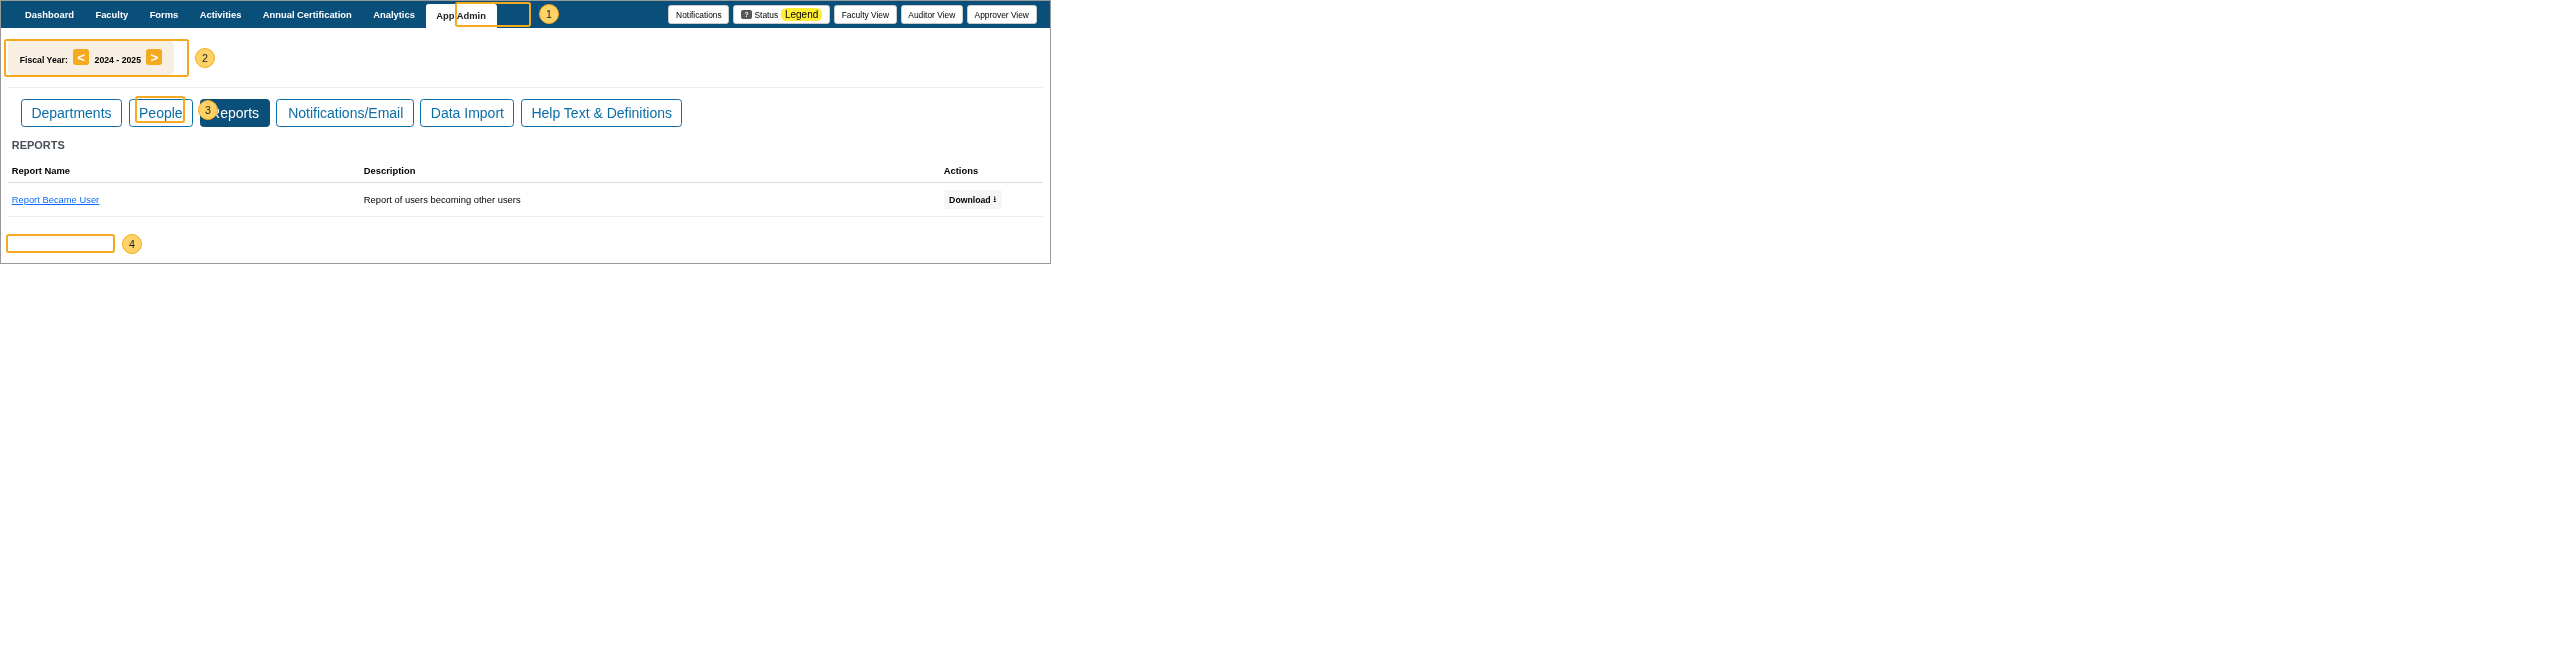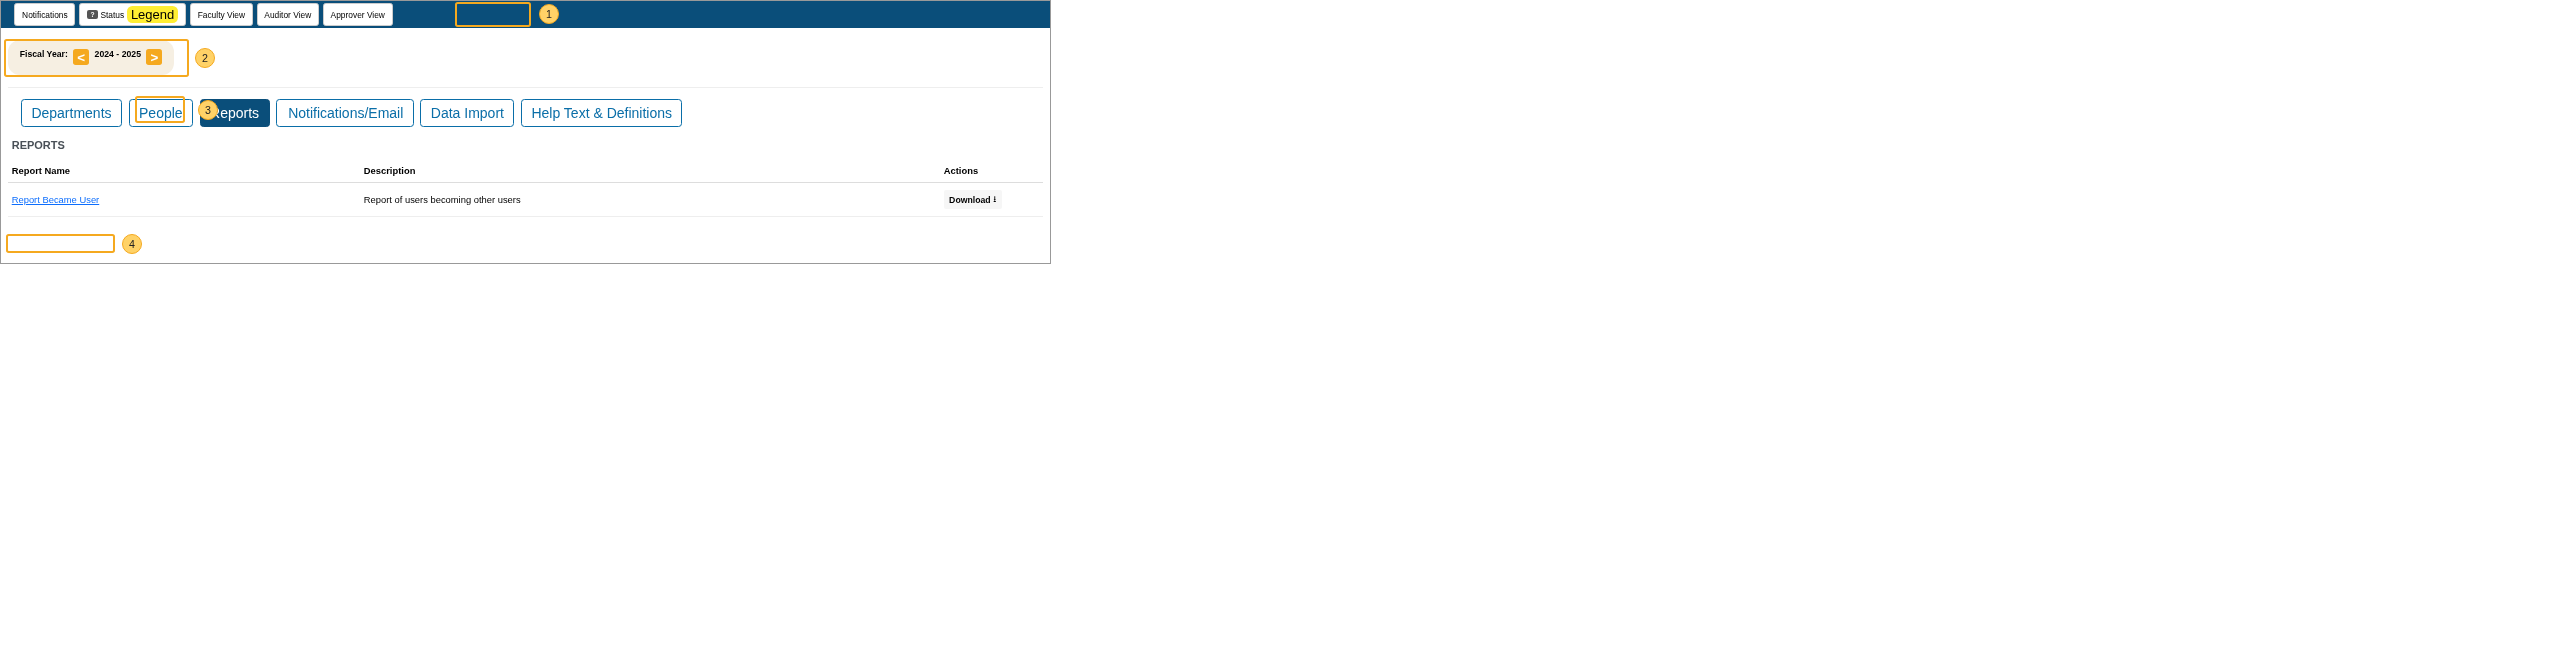--- a/index.html
+++ b/index.html
@@ -66,31 +66,31 @@
     border-radius:2px;
     font-size:6.7px;
     align-items:center;
     justify-content:center;
     font-weight:bold;
   }
   .legend-pill {
     background: #ffee33;
     border-radius: 5.4px;
     padding: 0.7px 4px;
-    font-size: 13px;
+    font-size: 10px;
   }
 
   .fy-block {
     margin: 12px 6.7px 6.7px 6.7px;
     background: #f6efe2;
     padding: 9.4px 12px;
     display: inline-flex;
-    align-items: flex-start;
+    align-items: flex-end;
     gap: 5.4px;
-    border-radius: 12px;
+    border-radius: 5px;
     font-size: 8.7px;
   }
   .fy-label { font-weight: bold; }
   .fy-arrow {
     background: #f5a91f;
     color: #fff;
     border: none;
     width: 16px;
     height: 16px;
     border-radius: 2.7px;
@@ -193,20 +193,29 @@
     pointer-events: none;
   }
 </style>
 </head>
 <body>
 
 
 
 
 <div class="topnav">
+  <div class="topnav-left">
+    <div class="topnav-item">Dashboard</div>
+    <div class="topnav-item">Faculty</div>
+    <div class="topnav-item">Forms</div>
+    <div class="topnav-item">Activities</div>
+    <div class="topnav-item">Annual Certification</div>
+    <div class="topnav-item">Analytics</div>
+    <div class="topnav-item active">App Admin</div>
+  </div>
   <div class="topnav-right">
     <button class="topnav-btn">Notifications</button>
     <button class="topnav-btn">
       <span class="q-icon">?</span>
       <span>Status</span>
       <span class="legend-pill">Legend</span>
     </button>
     <button class="topnav-btn">Faculty View</button>
     <button class="topnav-btn">Auditor View</button>
     <button class="topnav-btn">Approver View</button>

